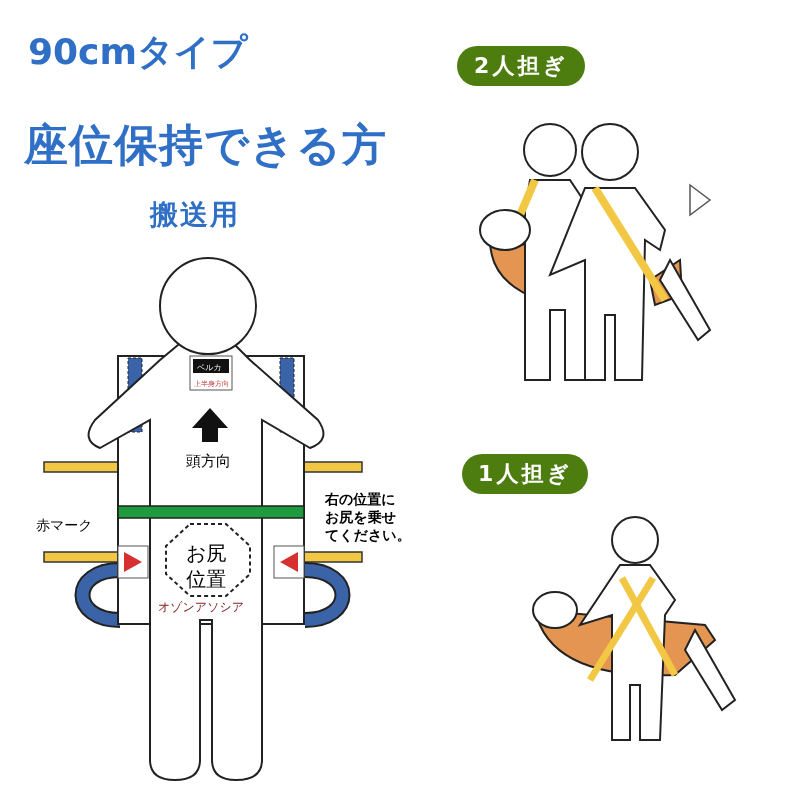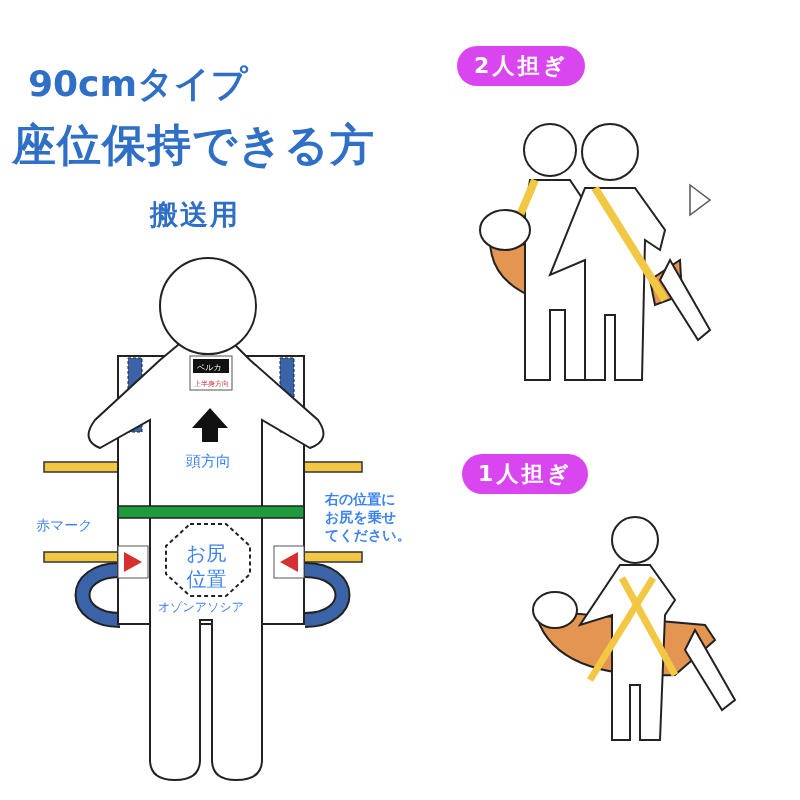--- a/index.html
+++ b/index.html
@@ -1,24 +1,24 @@
 <!DOCTYPE html>
 <html><head>
 <meta charset="utf-8">
 <style>
   html, body { margin:0; padding:0; background:#ffffff; }
   body { width:800px; height:800px; position:relative; overflow:hidden; font-family:"DejaVu Sans", sans-serif; }
   .title { position:absolute; color:#2f6fc6; font-weight:bold; font-family:"DejaVu Sans", sans-serif; white-space:nowrap; }
-  #t1 { left:28px; top:28px; font-size:36px; letter-spacing:0px;margin-top:32px; }
-  #t2 { left:12px; top:116px; font-size:44px; letter-spacing:1px; }
+  #t1 { left:28px; top:28px; font-size:36px; letter-spacing:0px; }
+  #t2 { left:24px; top:116px; font-size:44px; letter-spacing:1px; }
   #t3 { left:150px; top:196px; font-size:28px; letter-spacing:2px; }
-  .badge { position:absolute; background:#d946ef; color:#fff; border-radius:22px; font-weight:bold; font-size:22px; text-align:center; line-height:40px; height:40px; letter-spacing:3px; }
+  .badge { position:absolute; background:#4d7c0f; color:#fff; border-radius:22px; font-weight:bold; font-size:22px; text-align:center; line-height:40px; height:40px; letter-spacing:3px; }
   #b1 { left:457px; top:46px; width:128px; }
   #b2 { left:462px; top:454px; width:126px; }
-  .lbl { position:absolute; font-size:14px; color:#3b82f6; line-height:18px; white-space:pre; }
+  .lbl { position:absolute; font-size:14px; color:#000000; line-height:18px; white-space:pre; }
   svg { position:absolute; }
 </style>
 </head>
 <body>
 
 <div id="t1" class="title">90cmタイプ</div>
 <div id="t2" class="title">座位保持できる方</div>
 <div id="t3" class="title">搬送用</div>
 
 <div id="b1" class="badge">2人担ぎ</div>
@@ -54,27 +54,27 @@
 
   <polygon points="190,284 226,284 250,306 250,334 226,356 190,356 166,334 166,306" fill="none" stroke="#222" stroke-width="2" stroke-dasharray="4,3"></polygon>
 
   <rect x="118" y="306" width="30" height="32" fill="#fff" stroke="#555" stroke-width="1"></rect>
   <polygon points="124,312 142,322 124,332" fill="#d63030"></polygon>
   <rect x="274" y="306" width="30" height="32" fill="#fff" stroke="#555" stroke-width="1"></rect>
   <polygon points="298,312 280,322 298,332" fill="#d63030"></polygon>
 </svg>
 
 <div class="lbl" style="left:186px;top:452px;font-size:15px;">頭方向</div>
-<div class="lbl" style="left:186px;top:540px;font-size:20px;line-height:26px;text-align:right;">お尻
+<div class="lbl" style="left:186px;top:540px;font-size:20px;line-height:26px;text-align:center;">お尻
 位置</div>
 <div class="lbl" style="left:36px;top:516px;">赤マーク</div>
 <div class="lbl" style="left:325px;top:490px;font-weight:bold;">右の位置に
 お尻を乗せ
 てください。</div>
-<div class="lbl" style="left:158px;top:598px;color:#3b82f6;font-size:12px;">オゾンアソシア</div>
+<div class="lbl" style="left:158px;top:598px;color:#7f1d1d;font-size:12px;">オゾンアソシア</div>
 
 <svg width="260" height="290" viewBox="0 0 260 290" style="left:470px;top:100px;">
   <path d="M20 140 Q20 200 120 210 L160 210 L170 160 Z" fill="#e49552" stroke="#222" stroke-width="2"></path>
   <path d="M180 180 L210 160 L212 195 L185 205 Z" fill="#e49552" stroke="#222" stroke-width="2"></path>
   <circle cx="80" cy="50" r="26" fill="#fff" stroke="#222" stroke-width="2"></circle>
   <path d="M60 80 L100 80 L120 110 L120 280 L95 280 L95 210 L80 210 L80 280 L55 280 L55 110 Z" fill="#fff" stroke="#222" stroke-width="2"></path>
   <circle cx="140" cy="52" r="28" fill="#fff" stroke="#222" stroke-width="2"></circle>
   <path d="M115 88 L165 88 L195 130 L190 150 L175 140 L172 280 L145 280 L145 215 L135 215 L135 280 L115 280 L115 160 L80 175 Z" fill="#fff" stroke="#222" stroke-width="2"></path>
   <path d="M125 88 L195 200" stroke="#f2c744" stroke-width="8"></path>
   <path d="M65 80 L50 115" stroke="#f2c744" stroke-width="8"></path>

